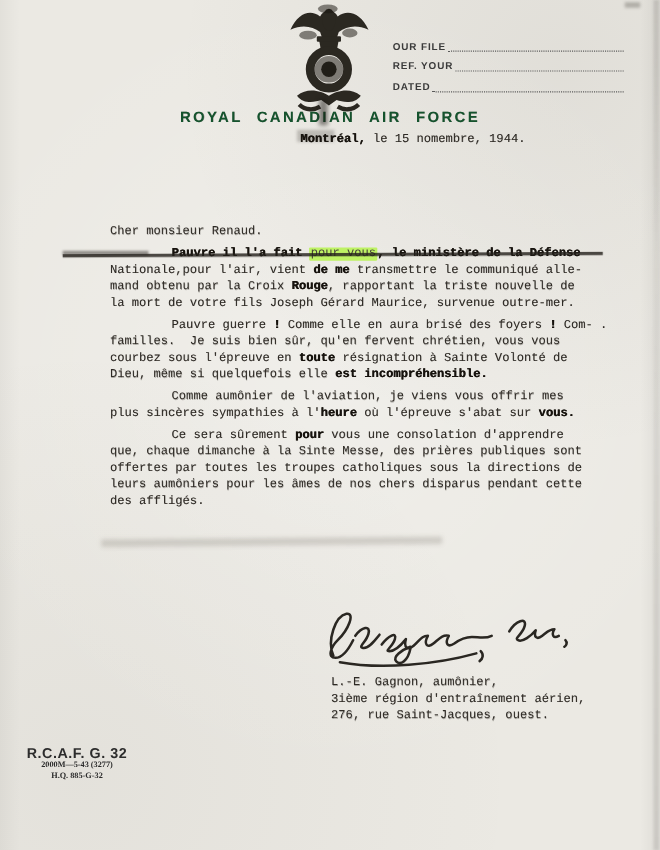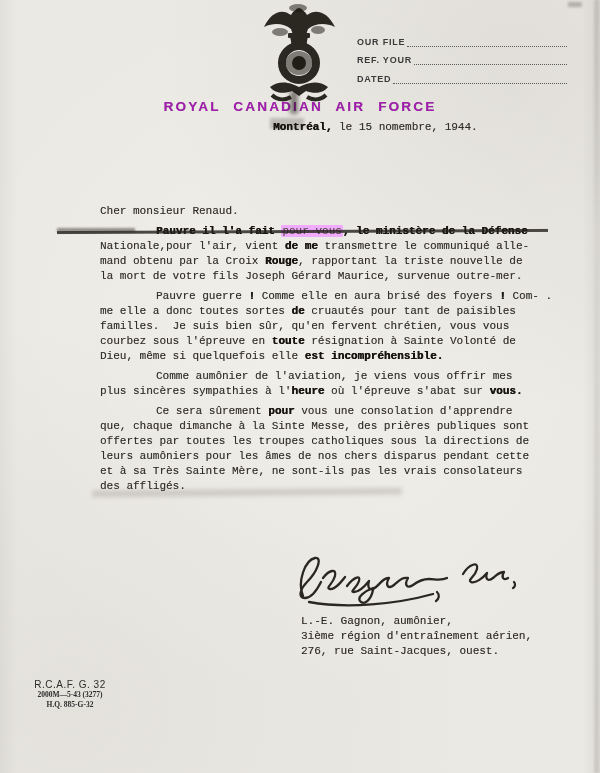--- a/index.html
+++ b/index.html
@@ -13,47 +13,47 @@
     background:
       radial-gradient(circle at 85% 8%, rgba(90,85,75,.07), transparent 40%),
       radial-gradient(circle at 12% 92%, rgba(90,85,75,.05), transparent 45%),
       radial-gradient(circle at 50% 45%, rgba(255,255,255,.25), transparent 70%),
       linear-gradient(90deg, rgba(0,0,0,.04), transparent 3%, transparent 97%, rgba(0,0,0,.06));
   }
   
   .line{white-space:pre;font-size:11px;line-height:15px;height:15px;
         text-shadow:.3px .3px 0 rgba(46,42,37,.35);}
   .bb{font-weight:bold;color:#17130e;text-shadow:.4px 0 0 #17130e;}
-  .blk{background:#f0abfc;color:#46403a;padding:0 1px;border-radius:1px;text-shadow:none;}
+  .blk{background:#bef264;color:#46403a;padding:0 1px;border-radius:1px;text-shadow:none;}
   .indent{text-indent:56px;}
   .strike{position:relative;}
   .strike::after{content:"";position:absolute;left:-43px;right:-2px;top:6px;height:2.5px;
      background:rgba(35,31,26,.8);filter:blur(.5px);transform:rotate(-.25deg);}
   .strike::before{content:"";position:absolute;left:-43px;top:4px;width:78px;height:4px;
      background:rgba(35,31,26,.45);filter:blur(1.2px);}
   
   #form{position:absolute;left:357px;top:28px;width:210px;}
   .form-row{display:flex;align-items:flex-end;height:18.5px;}
   .form-label{font-family:"Liberation Sans",sans-serif;font-weight:bold;font-size:9px;
       letter-spacing:.8px;color:#3b3b3b;padding-right:2px;}
   .form-leader{flex:1;border-bottom:1.6px dotted #5a5a5a;height:12px;}
   #title{position:absolute;left:0;top:99px;width:600px;text-align:center;
       font-family:"Liberation Sans",sans-serif;font-weight:bold;font-size:13.5px;
-      letter-spacing:2.2px;word-spacing:7px;color:#a21caf;
+      letter-spacing:2.2px;word-spacing:7px;color:#14532d;
       text-shadow:.3px .3px 0 rgba(40,36,30,.4);}
   #dateline{position:absolute;left:273px;top:120px;}
   #recipient{position:absolute;left:100px;top:147px;}
   #salutation{position:absolute;left:100px;top:204px;}
   #body{position:absolute;left:100px;top:224px;width:446px;}
   .para{margin:0 0 5px 0;}
   #crest{position:absolute;left:258px;top:2px;filter:blur(.4px);}
   #signature{position:absolute;left:287px;top:548px;}
   #sigblock{position:absolute;left:301px;top:614px;}
   #footer{position:absolute;left:14px;top:679px;width:112px;text-align:center;color:#2c2c2c;}
-  .f1{font-family:"Liberation Sans",sans-serif;font-weight:normal;font-size:10px;
+  .f1{font-family:"Liberation Sans",sans-serif;font-weight:bold;font-size:13px;
       letter-spacing:.5px;line-height:11px;}
   .f2{font-family:"Liberation Serif",serif;font-weight:bold;font-size:7.5px;line-height:9.5px;}
   
   .smudge{position:absolute;pointer-events:none;}
   #sm-under-tres{left:92px;top:489px;width:310px;height:7px;background:rgba(70,65,58,.18);
       filter:blur(2px);transform:rotate(-.5deg);}
   #sm-right-edge{right:1px;top:0;width:5px;height:773px;
       background:linear-gradient(rgba(60,55,50,.14),rgba(60,55,50,.03) 30%,rgba(60,55,50,.12));
       filter:blur(1px);}
   #sm-stamp-tail{left:290px;top:90px;width:8px;height:24px;background:rgba(25,22,18,.5);
@@ -109,35 +109,33 @@
 
   <div id="body">
       <div class="para">
         <div class="line indent strike"><span class="bb ">Pauvre il l'a fait </span><span class="blk">pour vous</span><span class="bb ">, le ministère de la Défense</span></div>
         <div class="line"><span>Nationale,pour l'air, vient </span><span class="bb ">de me</span><span> transmettre le communiqué alle-</span></div>
         <div class="line"><span>mand obtenu par la Croix </span><span class="bb ">Rouge</span><span>, rapportant la triste nouvelle de</span></div>
         <div class="line"><span>la mort de votre fils Joseph Gérard Maurice, survenue outre-mer.</span></div>
       </div>
       <div class="para">
         <div class="line indent"><span>Pauvre guerre</span><span class="bb "> !</span><span> Comme elle en aura brisé des foyers</span><span class="bb "> !</span><span> Com- .</span></div>
-        <div class="line"><span>me elle a donc toutes sortes </span><span class="bb ">de</span><span> cruautés pour tant de paisibles</span></div>
         <div class="line"><span>familles.  Je suis bien sûr, qu'en fervent chrétien, vous vous</span></div>
         <div class="line"><span>courbez sous l'épreuve en </span><span class="bb ">toute</span><span> résignation à Sainte Volonté de</span></div>
         <div class="line"><span>Dieu, même si quelquefois elle </span><span class="bb ">est incompréhensible.</span></div>
       </div>
       <div class="para">
         <div class="line indent"><span>Comme aumônier de l'aviation, je viens vous offrir mes</span></div>
         <div class="line"><span>plus sincères sympathies à l'</span><span class="bb ">heure</span><span> où l'épreuve s'abat sur </span><span class="bb ">vous.</span></div>
       </div>
       <div class="para">
         <div class="line indent"><span>Ce sera sûrement </span><span class="bb ">pour</span><span> vous une consolation d'apprendre</span></div>
         <div class="line"><span>que, chaque dimanche à la Sinte Messe, des prières publiques sont</span></div>
         <div class="line"><span>offertes par toutes les troupes catholiques sous la directions de</span></div>
         <div class="line"><span>leurs aumôniers pour les âmes de nos chers disparus pendant cette</span></div>
-        <div class="line"><span>et à sa Très Sainte Mère, ne sont-ils pas les vrais consolateurs</span></div>
         <div class="line"><span>des affligés.</span></div>
       </div>
     </div>
 
   <svg id="signature" width="235" height="62" viewBox="0 0 235 62" aria-label="L.E. Gagnon, aum.">
     <g stroke="#1a1712" stroke-width="2.3" fill="none" stroke-linecap="round" stroke-linejoin="round" opacity="0.92">
       <path d="M16,48 C10,34 18,12 28,10 C36,9 30,24 20,34 C14,40 10,50 18,50 C24,50 30,42 34,34"></path>
       <path d="M36,30 C42,22 50,20 48,28 C46,36 38,40 43,41 C48,42 54,34 58,29"></path>
       <path d="M60,38 C66,30 74,26 72,33 C70,40 62,44 67,44 C72,44 78,38 82,33 C80,40 83,44 89,39 C95,34 96,30 102,30 C98,37 101,42 107,37 C113,32 115,29 121,30 C117,37 120,41 126,37 C130,34 136,31 142,31 C148,31 154,33 160,30"></path>
       <path d="M86,42 C84,52 77,58 73,53 C70,49 78,43 86,40"></path>

